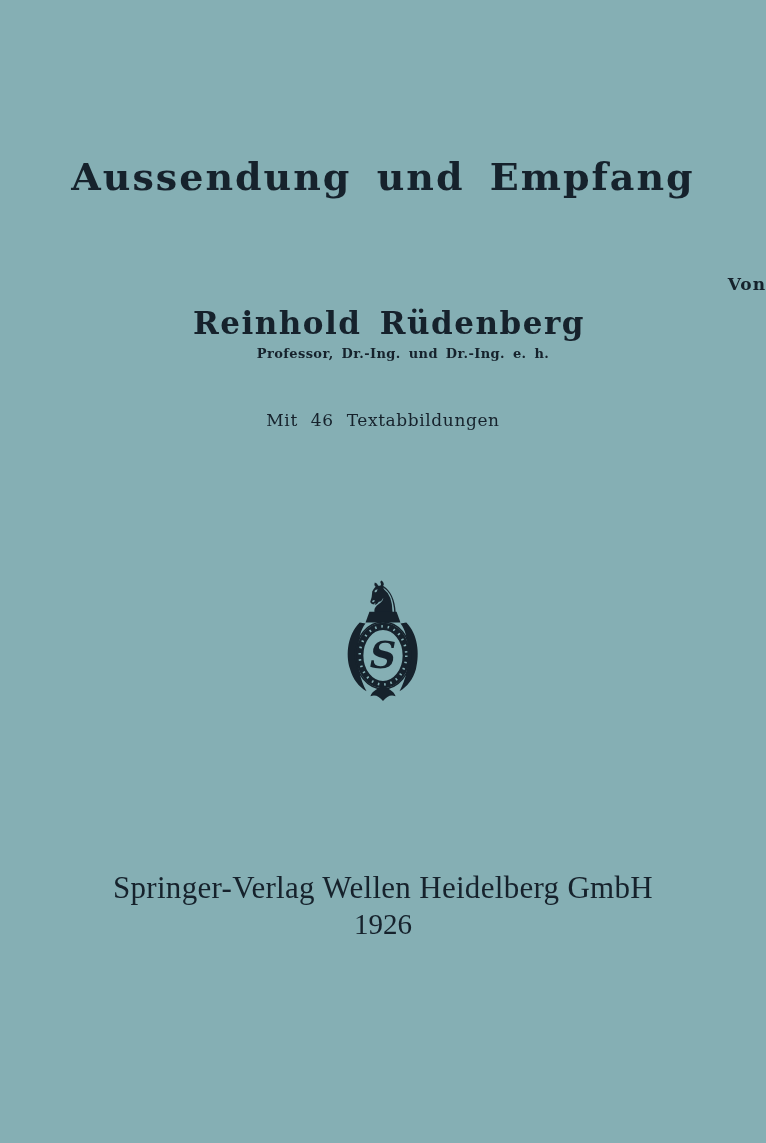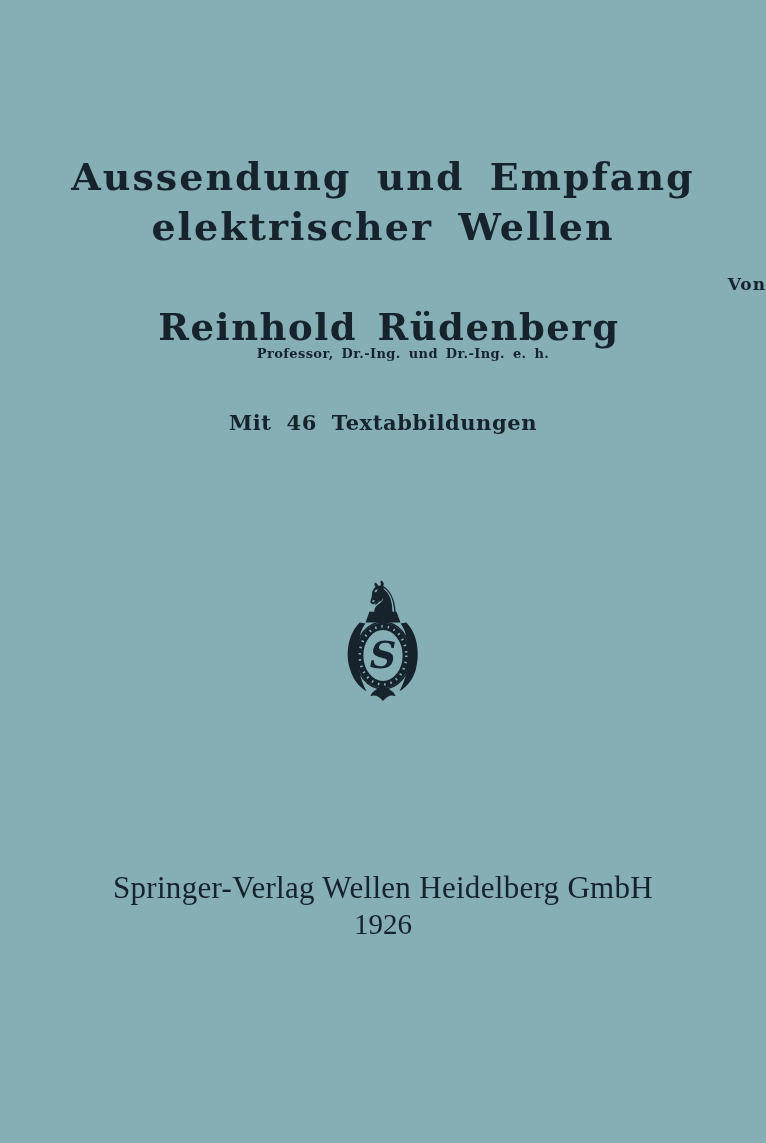--- a/index.html
+++ b/index.html
@@ -34,38 +34,38 @@
   .title .title-line { display: block; }
   .byline {
     top: 274px;
     font-size: 17px;
     font-weight: bold;
     letter-spacing: 1px;
     text-align: right;
   }
   .author-name {
     top: 305px;
-    font-size: 37px;
+    font-size: 31px;
     font-weight: bold;
     letter-spacing: 1.5px;
     word-spacing: 6px;
     padding-left: 12px;
   }
   .author-credentials {
     top: 346px;
     font-size: 13px;
     font-weight: bold;
     letter-spacing: 0.4px;
     word-spacing: 3px;
     padding-left: 40px;
   }
   .illustrations {
     top: 410px;
-    font-size: 21px;
-    font-weight: bold;
+    font-size: 17px;
+    font-weight: normal;
     letter-spacing: 0.6px;
     word-spacing: 7px;
   }
   .logo-wrap {
     top: 574px;
     line-height: 0;
   }
   .logo-wrap svg { display: inline-block; }
   .publisher {
     top: 870px;
@@ -79,21 +79,20 @@
     font-size: 29px;
   }
 </style>
 </head>
 <body style="background: rgb(133, 175, 180);">
 
 <div class="cover" style="background: rgb(133, 175, 180); color: rgb(22, 34, 44);">
 
   <h1 class="center title">
     <span class="title-line">Aussendung und Empfang</span>
-    <span class="title-line">elektrischer Wellen</span>
   </h1>
 
   <div class="center byline">Von</div>
 
   <div class="center author-name">Reinhold Rüdenberg</div>
 
   <div class="center author-credentials">Professor, Dr.-Ing. und Dr.-Ing. e. h.</div>
 
   <div class="center illustrations">Mit 46 Textabbildungen</div>
 

